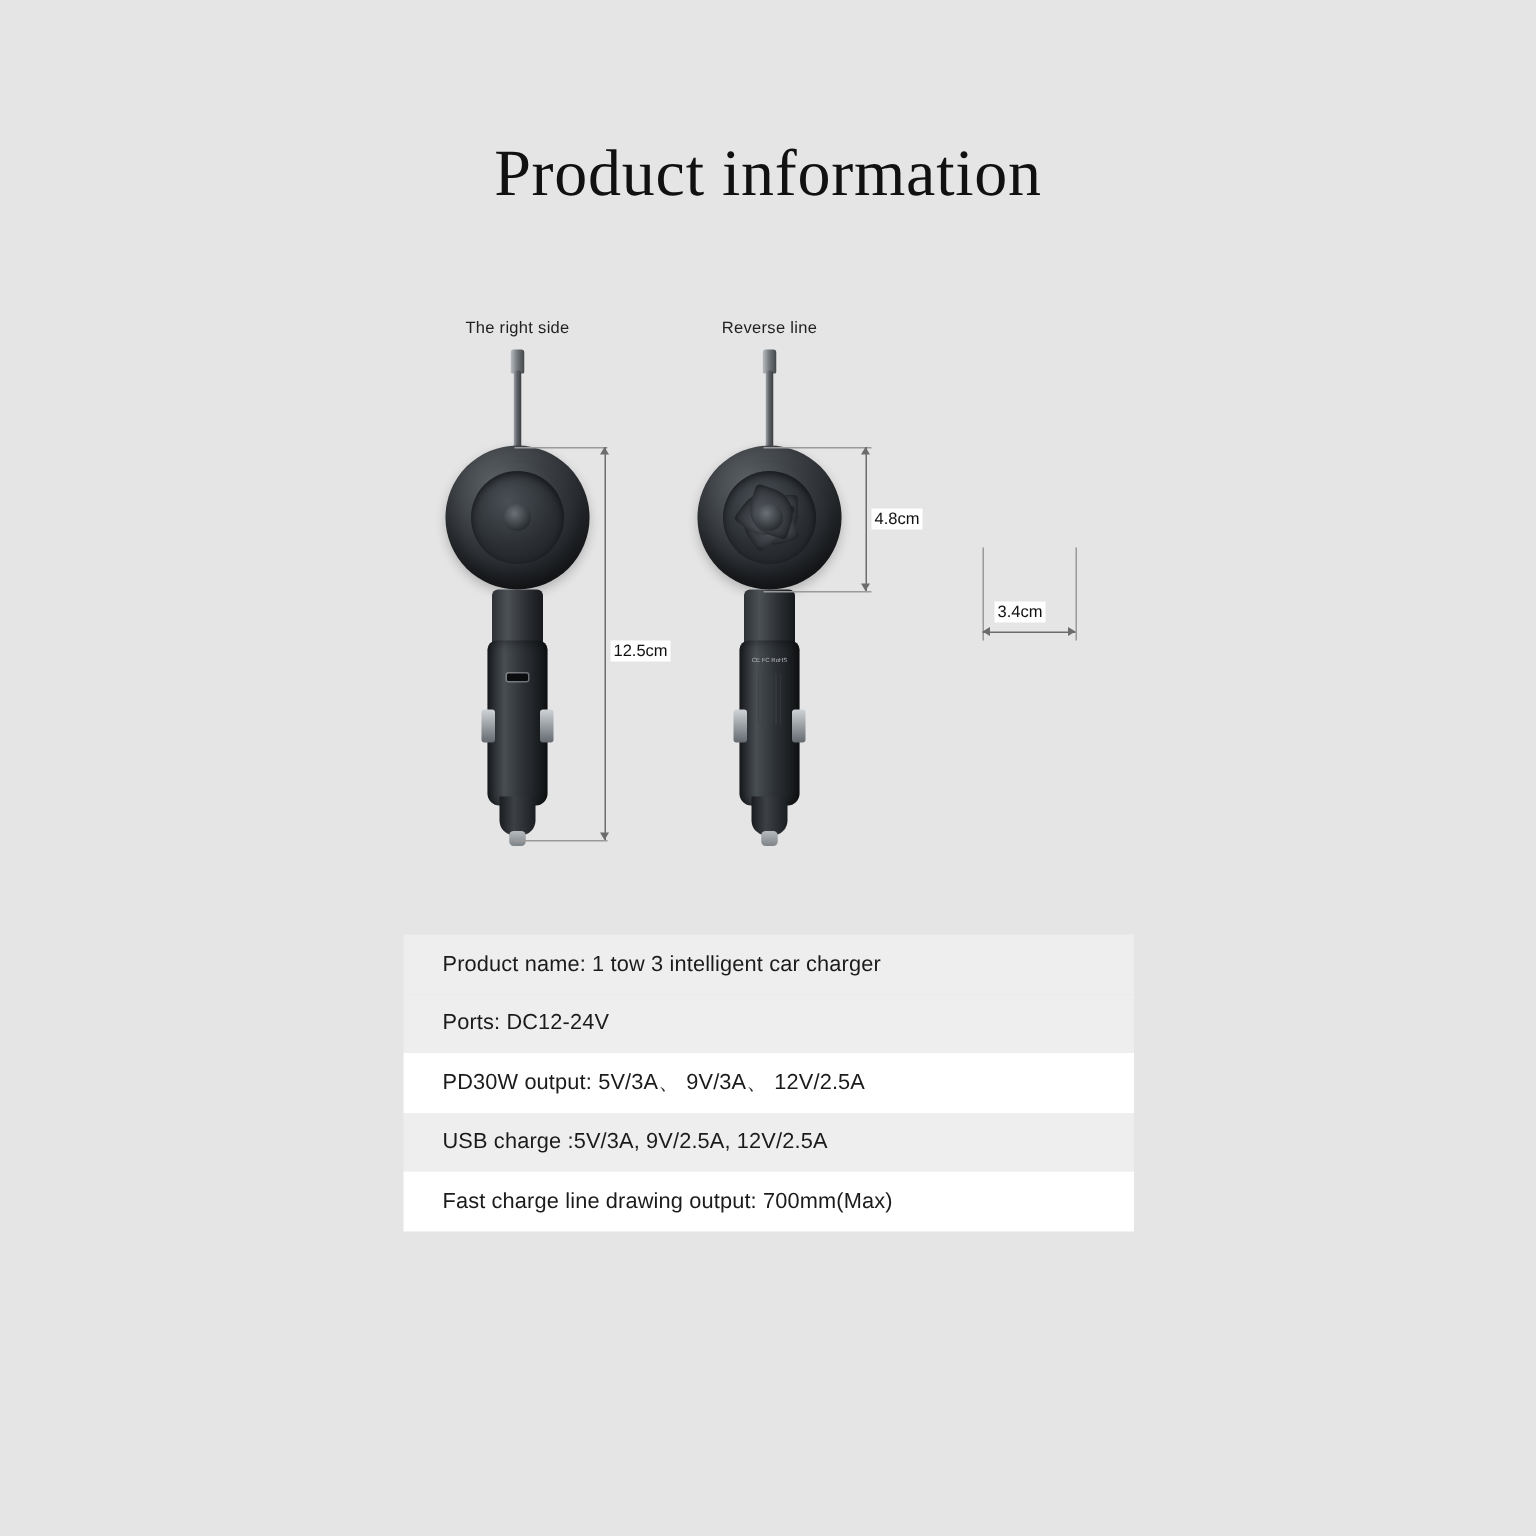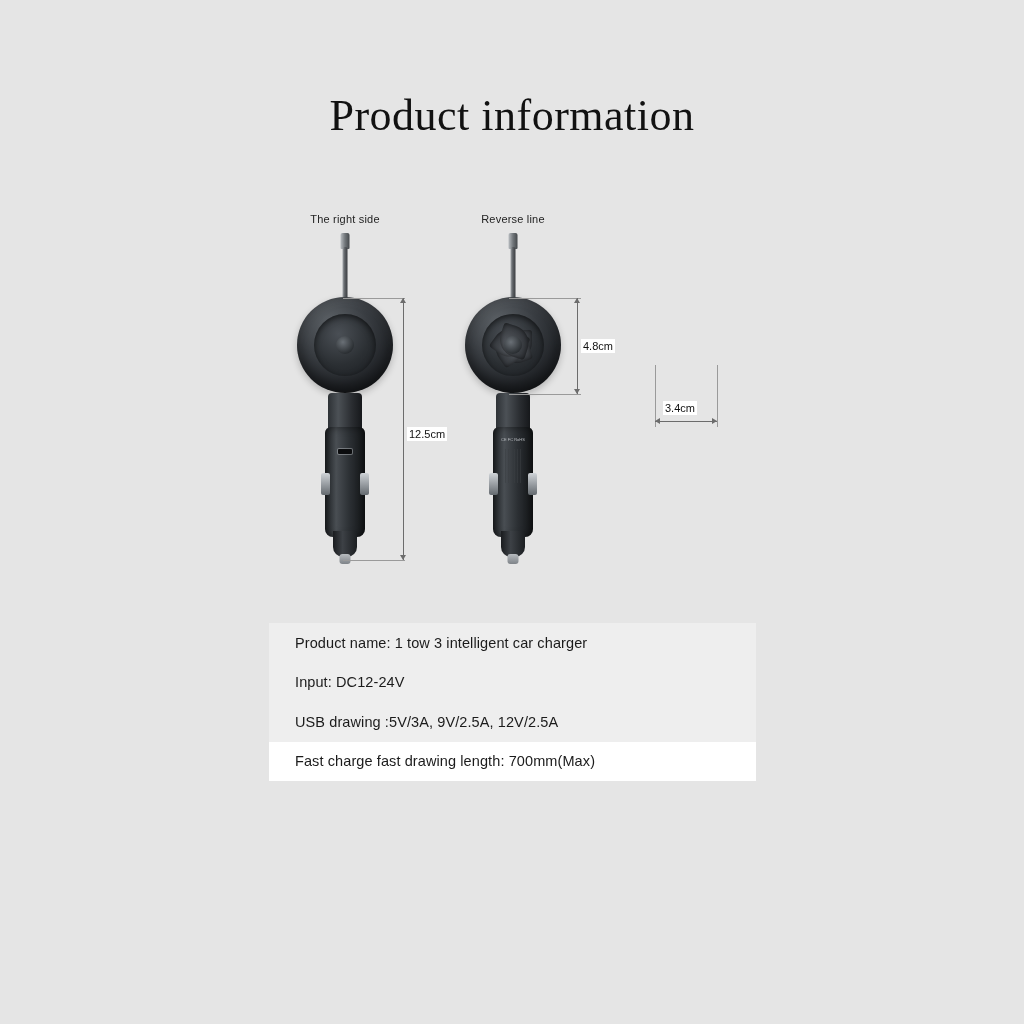--- a/index.html
+++ b/index.html
@@ -343,18 +343,19 @@
       <div class="dim-line-h" style="left:400px; top:216px; width:62px;"></div>
       <div class="arrow arrow-left" style="left:400px; top:213px;"></div>
       <div class="arrow arrow-right" style="left:457px; top:213px;"></div>
       <div class="dim-text" style="left:408px; top:196px;text-align:right;">3.4cm</div>
     </div>
 
   </div>
 
   <div class="spec-table">
     <div class="spec-row alt">Product name: 1 tow 3 intelligent car charger</div>
-    <div class="spec-row alt">Input: DC12-24V</div>
-    <div class="spec-row alt">USB drawing :5V/3A, 9V/2.5A, 12V/2.5A</div>
-    <div class="spec-row plain">Fast charge fast drawing length: 700mm(Max)</div>
+    <div class="spec-row alt">Ports: DC12-24V</div>
+    <div class="spec-row plain">PD30W output: 5V/3A、  9V/3A、  12V/2.5A</div>
+    <div class="spec-row alt">USB charge :5V/3A, 9V/2.5A, 12V/2.5A</div>
+    <div class="spec-row plain">Fast charge line drawing output: 700mm(Max)</div>
   </div>
 
 </div>
 
 </body></html>

